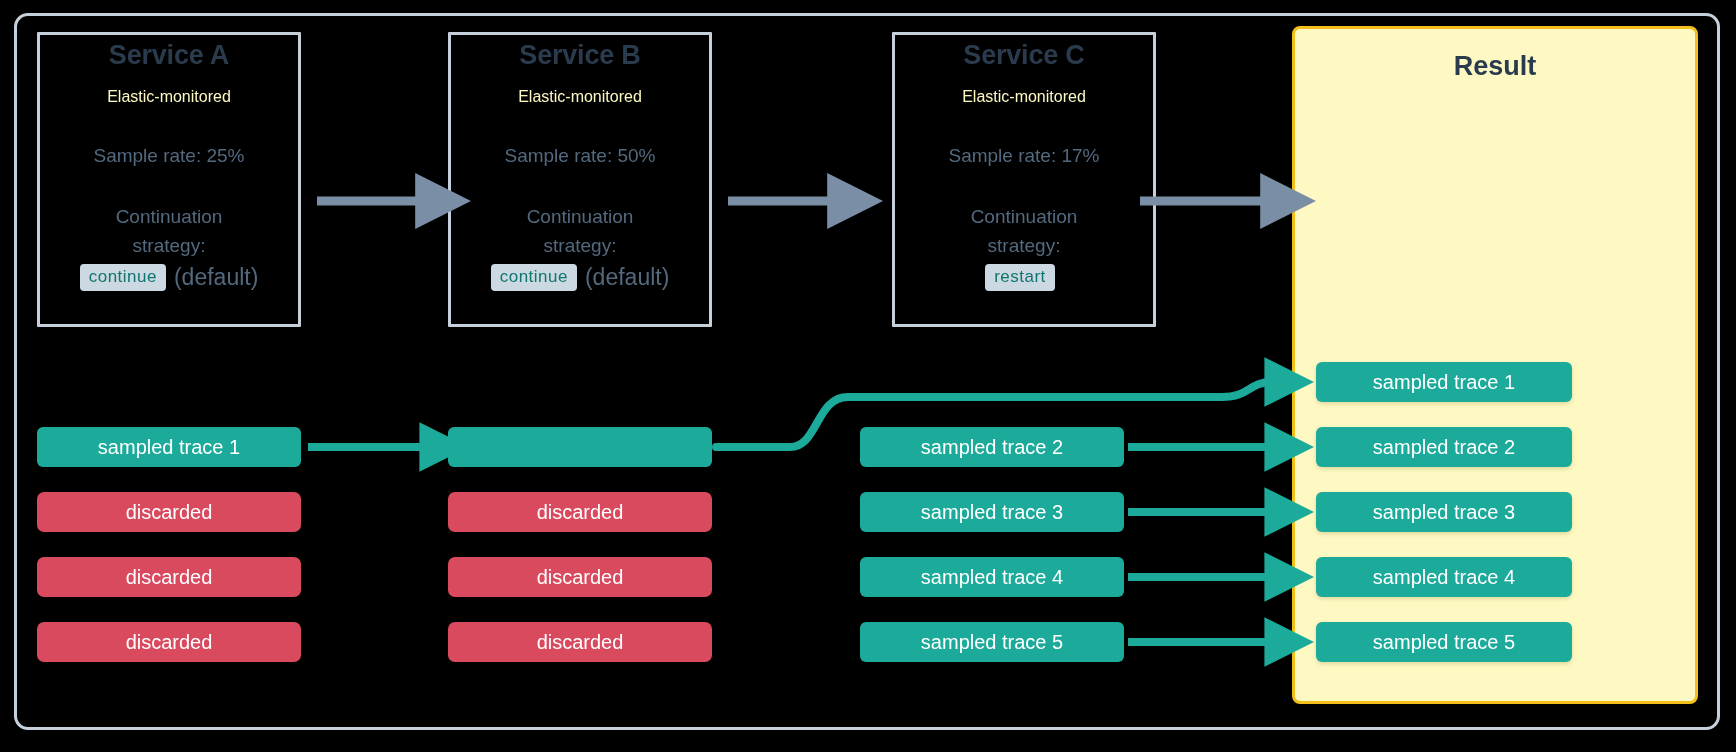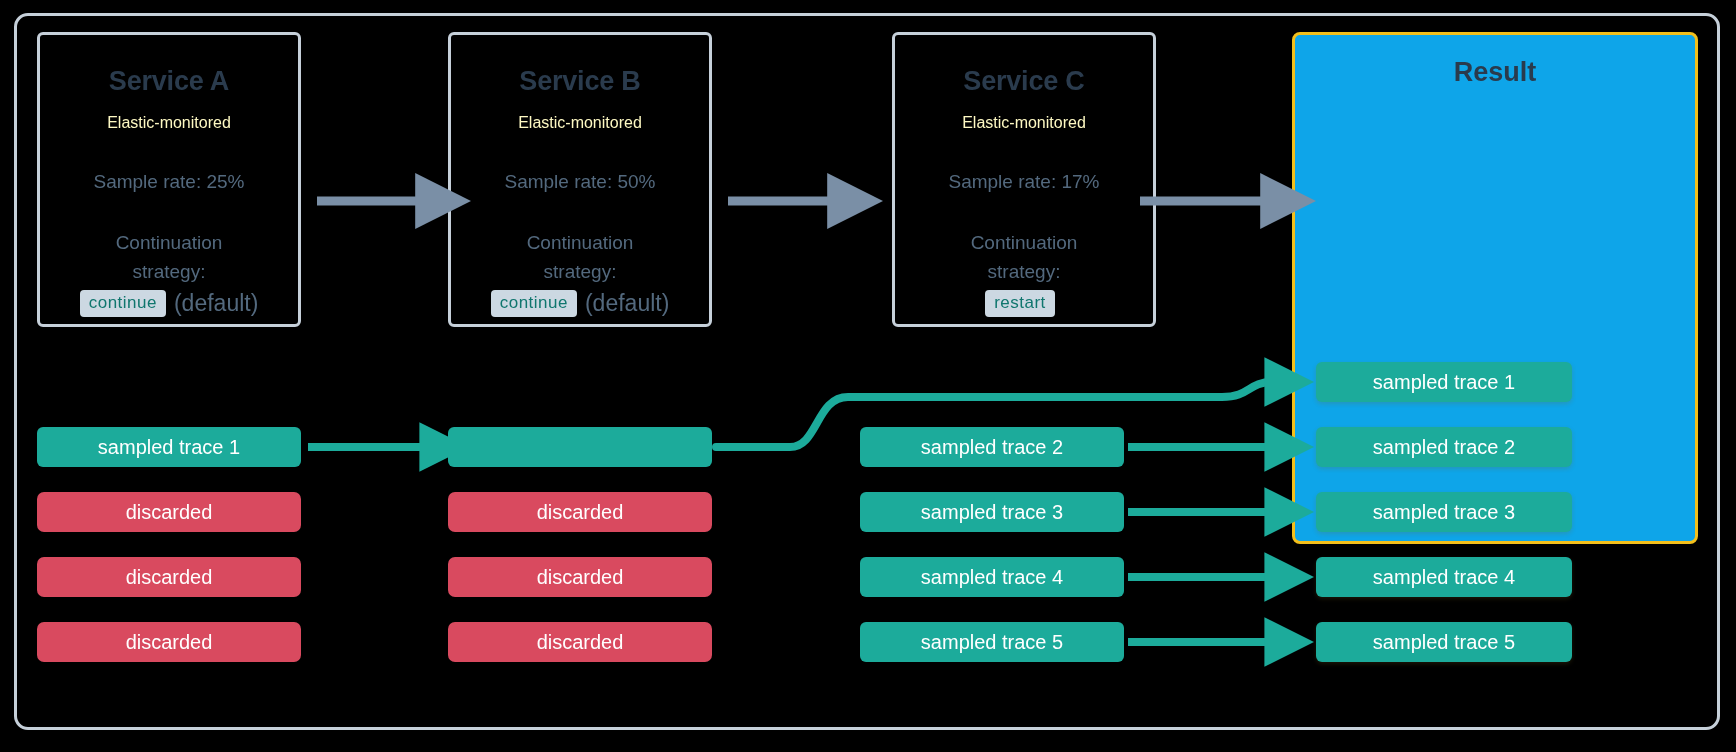--- a/index.html
+++ b/index.html
@@ -26,24 +26,24 @@
     border-radius: 14px;
     box-sizing: border-box;
   }
   
   .service-box {
     position: absolute;
     top: 32px;
     width: 264px;
     height: 295px;
     border: 3px solid #c6d0da;
-    border-radius: 6px;
+    border-radius: 1px;
     box-sizing: border-box;
     text-align: center;
-    padding-top: 32px;
+    padding-top: 6px;
   }
   #service-box-a { left: 37px; }
   #service-box-b { left: 448px; }
   #service-box-c { left: 892px; }
 
   .service-title {
     font-size: 27px;
     font-weight: bold;
     color: #2a3b4d;
     letter-spacing: -0.2px;
@@ -88,24 +88,24 @@
   }
   .default-note {
     font-size: 23px;
     color: #53697e;
   }
 
   
   #result-box {
     position: absolute;
     left: 1292px;
-    top: 32px;
+    top: 26px;
     width: 406px;
-    height: 512px;
-    background: #0ea5e9;
+    height: 678px;
+    background: #fef9c3;
     border: 3px solid #f3bf1b;
     border-radius: 8px;
     box-sizing: border-box;
   }
   #result-title {
     position: absolute;
     left: 0;
     top: 22px;
     width: 100%;
     text-align: center;

